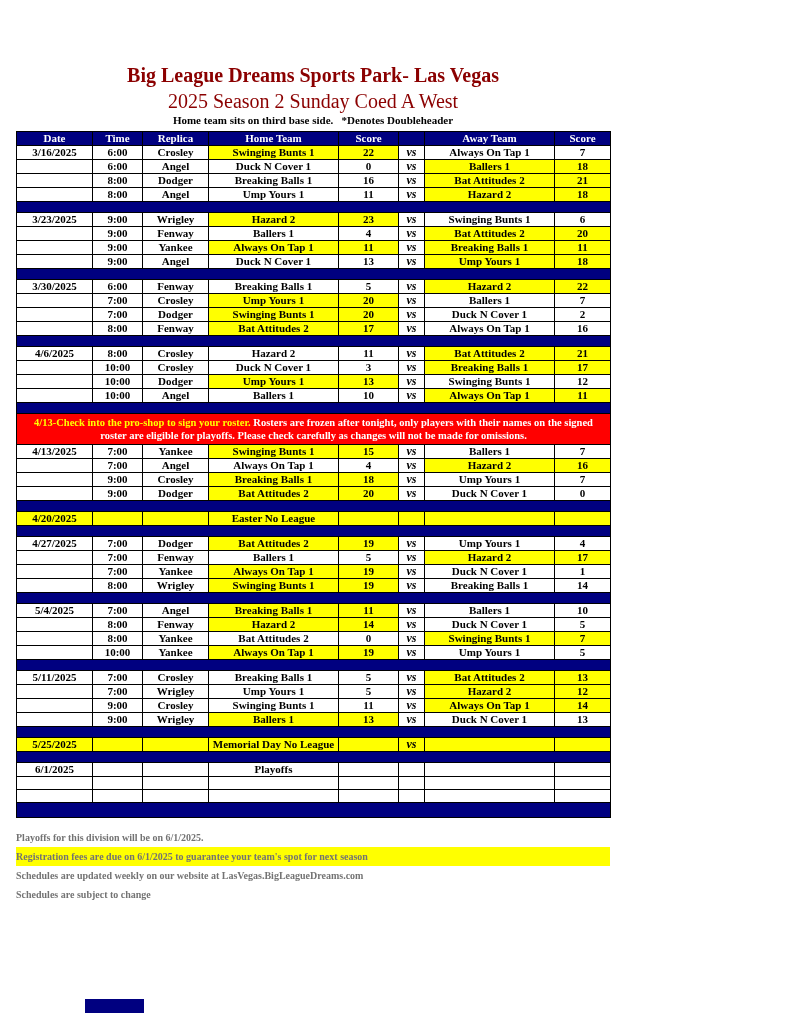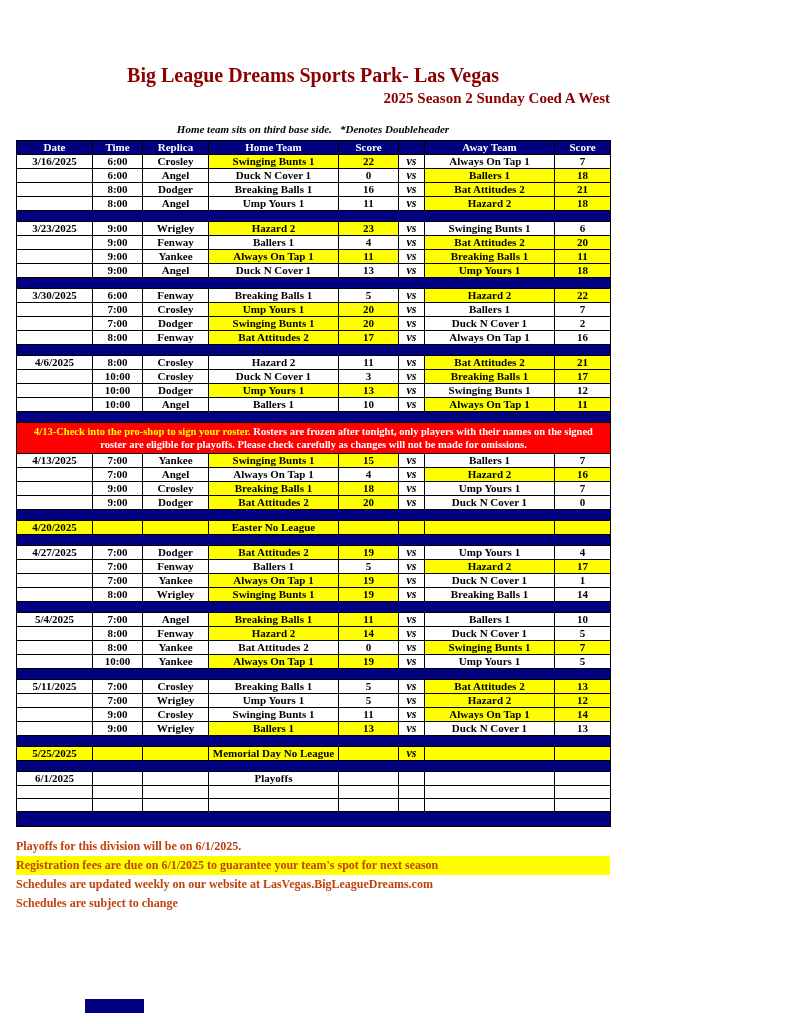--- a/index.html
+++ b/index.html
@@ -5,42 +5,42 @@
   * { box-sizing: border-box; margin: 0; padding: 0; }
   html, body { background: #ffffff; }
   body {
     width: 791px; height: 1024px;
     font-family: "Liberation Serif", "DejaVu Serif", serif;
     position: relative; overflow: hidden;
   }
   .page { position: relative; width: 791px; height: 1024px; padding: 64px 0 0 16px; }
   .titles { width: 594px; text-align: center; }
   .title { font-size: 20px; font-weight: bold; color: var(--maroon, #8B0000); }
-  .subtitle { font-size: 15px; font-weight: bold; color: var(--maroon, #8B0000); margin-top: 3px; text-align: right; }
-  .note { font-size: 11px; font-style: italic; font-weight: bold; color: #000; margin-top: 16px; margin-bottom: 5px; }
+  .subtitle { font-size: 20px; font-weight: normal; color: var(--maroon, #8B0000); margin-top: 3px; }
+  .note { font-size: 11px; font-weight: bold; color: #000; margin-top: 1px; margin-bottom: 5px; }
   table { border-collapse: collapse; width: 594px; table-layout: fixed; padding-left: 44px; }
   th, td {
     border: 1px solid #000; font-size: 11px; font-weight: bold; text-align: center;
     height: 13px; line-height: 13px; padding: 0 2px; overflow: hidden; white-space: nowrap;
   }
   thead th { background: var(--navy, #000080); color: #fff; height: 14px; }
   tbody td { background: #fff; color: #000; }
   tbody td.hl { background: var(--yellow, #FFFF00); }
   tr.sep td { background: var(--navy, #000080); height: 11px; }
   tr.sep.tall td { height: 15px; }
   tr.event.yf td { background: var(--yellow, #FFFF00); }
   .c-vs { font-style: italic; font-size: 12px; }
   td.banner {
     background: var(--red, #FF0000); white-space: normal; height: auto;
     line-height: 13px; padding: 2px 14px; font-size: 10.5px; color: #fff;
   }
   .b-hl { color: var(--yellow, #FFFF00); }
   .b-rest { color: #fff; }
   .footer { margin-top: 10px; width: 594px; }
-  .f-line { font-size: 12px; font-weight: bold; color: #c2410c; line-height: 19px; }
+  .f-line { font-size: 10px; font-weight: bold; color: #737373; line-height: 19px; }
   .f-line.yhl { background: var(--yellow, #FFFF00); }
   .navy-box { position: absolute; left: 85px; top: 999px; width: 59px; height: 14px; background: var(--navy, #000080); }
 </style>
 </head>
 <body>
 
 <div class="page">
   <div class="titles">
     <div class="title">Big League Dreams Sports Park- Las Vegas</div>
     <div class="subtitle">2025 Season 2 Sunday Coed A West</div>

